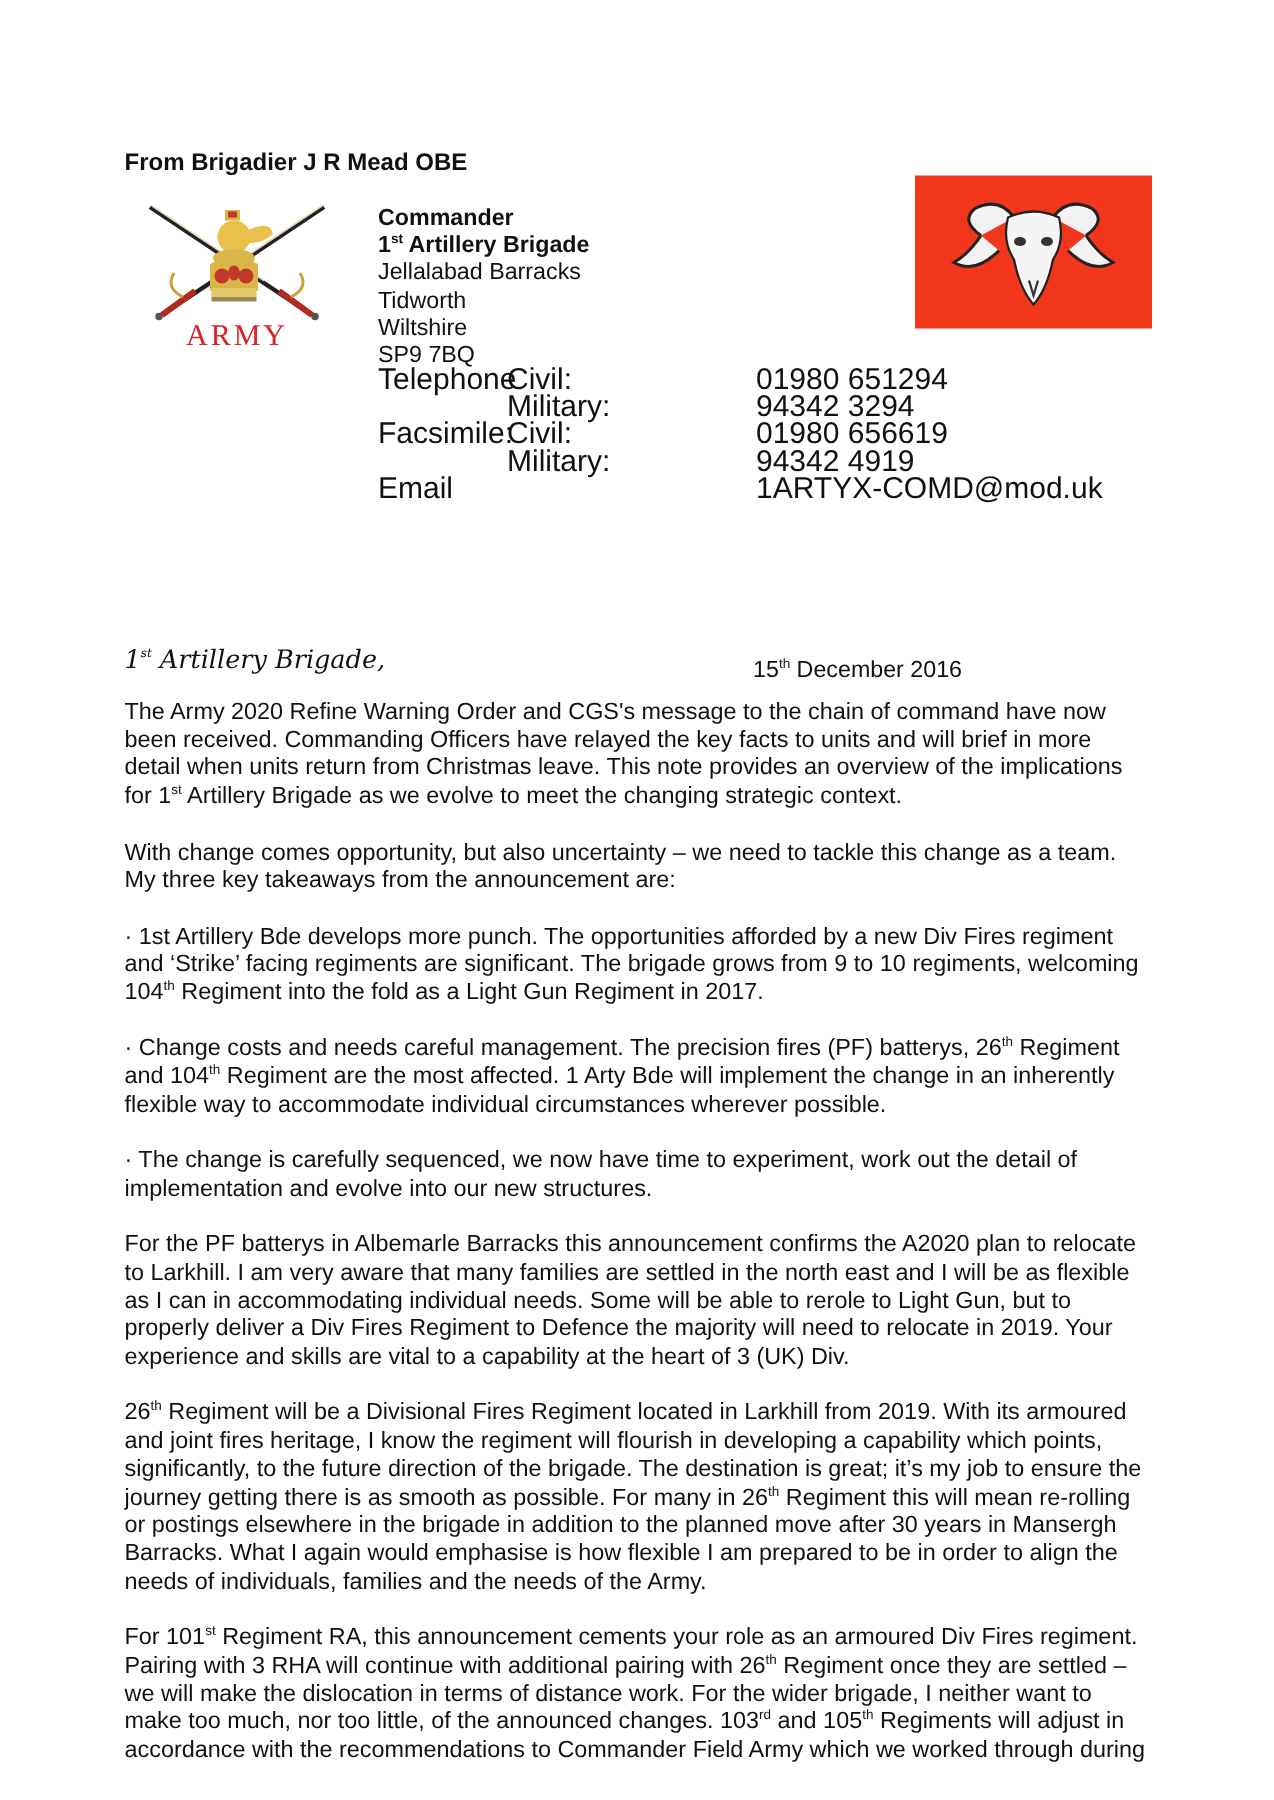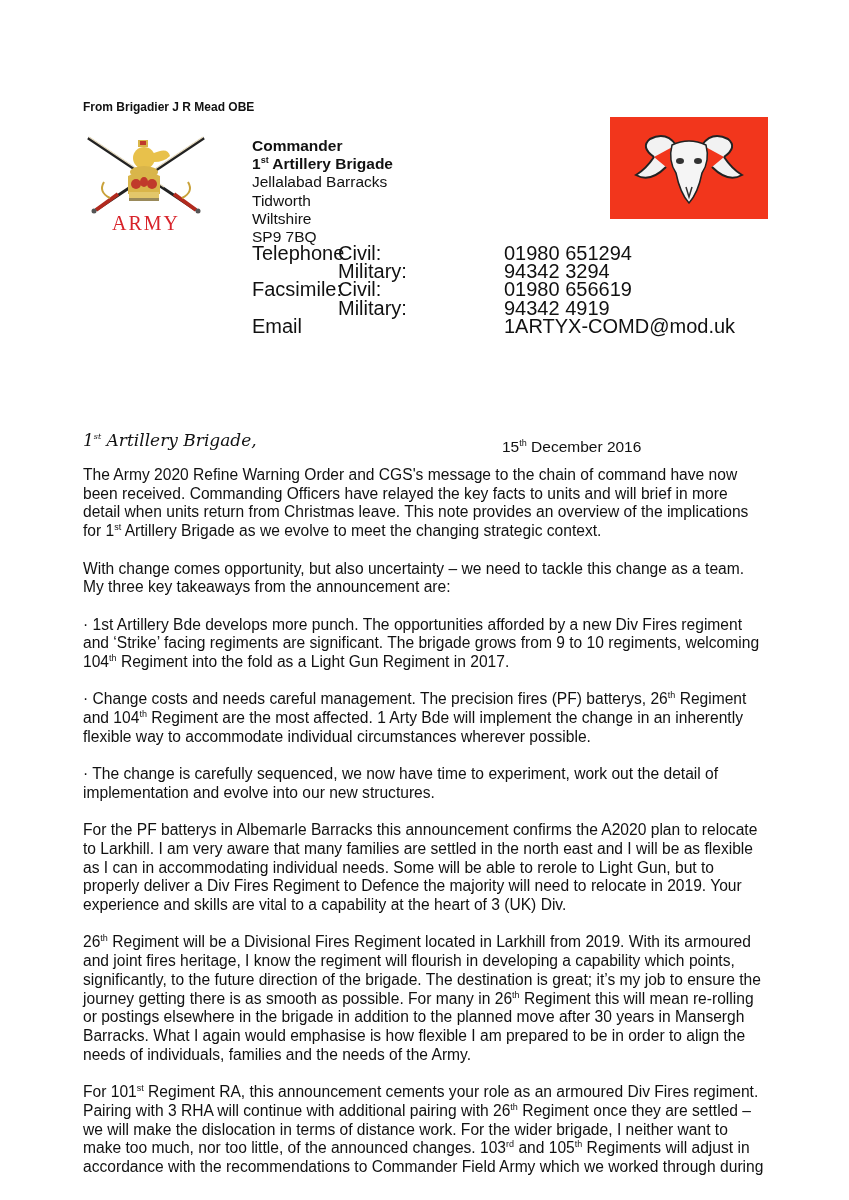--- a/index.html
+++ b/index.html
@@ -1,20 +1,20 @@
 <!DOCTYPE html>
 <html><head>
 <meta charset="utf-8">
 <style>
   html, body { margin: 0; padding: 0; background: #ffffff; }
   body { width: 849px; height: 1200px; position: relative; overflow: hidden;
          font-family: "Liberation Sans", sans-serif; color: #111; }
   .abs { position: absolute; }
-  .from { left: 83px; top: 100px; font-weight: bold; font-size: 12px; }
-  .logo { left: 84px; top: 132px; width: 124px; height: 104px; }
+  .from { left: 83px; top: 100px; font-weight: bold; font-size: 16px; }
+  .logo { left: 96px; top: 132px; width: 124px; height: 104px; }
   .flag { left: 610px; top: 117px; width: 158px; height: 102px; background: #f2361c; }
   .addr { left: 252px; top: 137px; font-size: 15.5px; line-height: 18.2px; }
   .addr .b { font-weight: bold; }
   sup { font-size: 9px; line-height: 0; vertical-align: 6px; }
   .contact { left: 252px; top: 244px; font-size: 20px; line-height: 18.2px; }
   .contact .row { display: flex; height: 18.2px; }
   .contact .c1 { width: 86px; }
   .contact .c2 { width: 166px; }
   .date { left: 502px; top: 394px; font-size: 15.5px; margin-top: 44px; }
   .salutation { left: 83px; top: 430px; font-family: "DejaVu Serif", serif; font-style: italic; font-size: 17px; }

